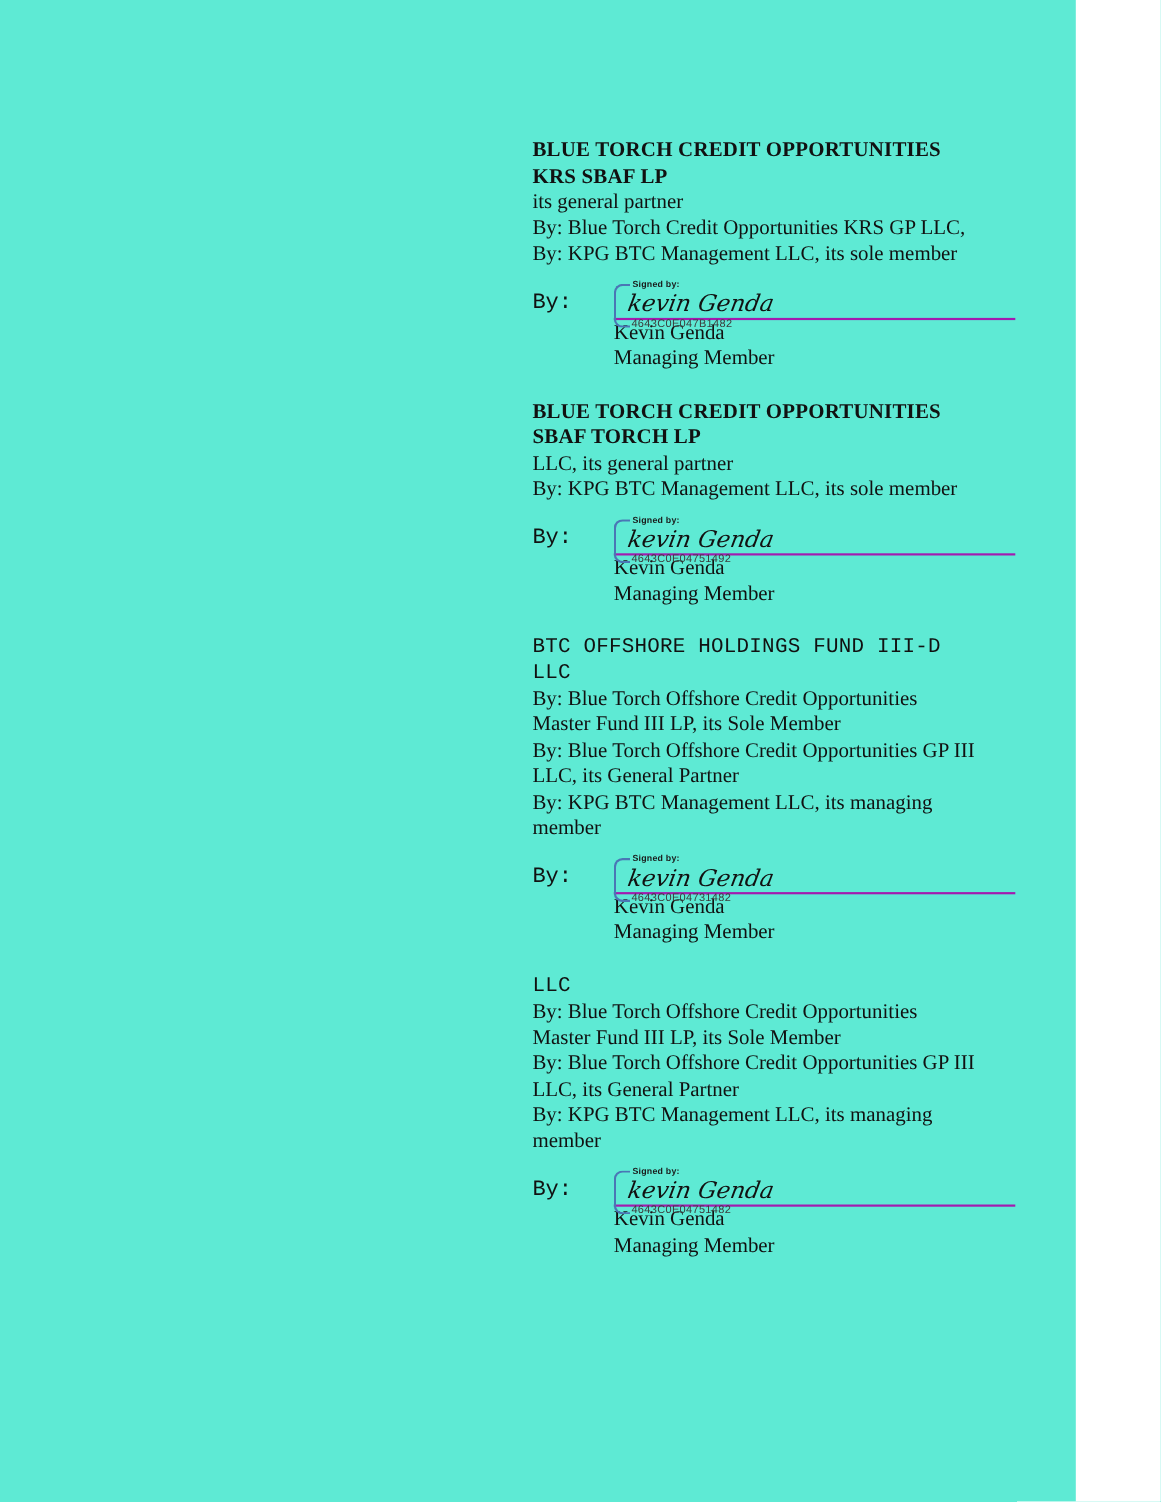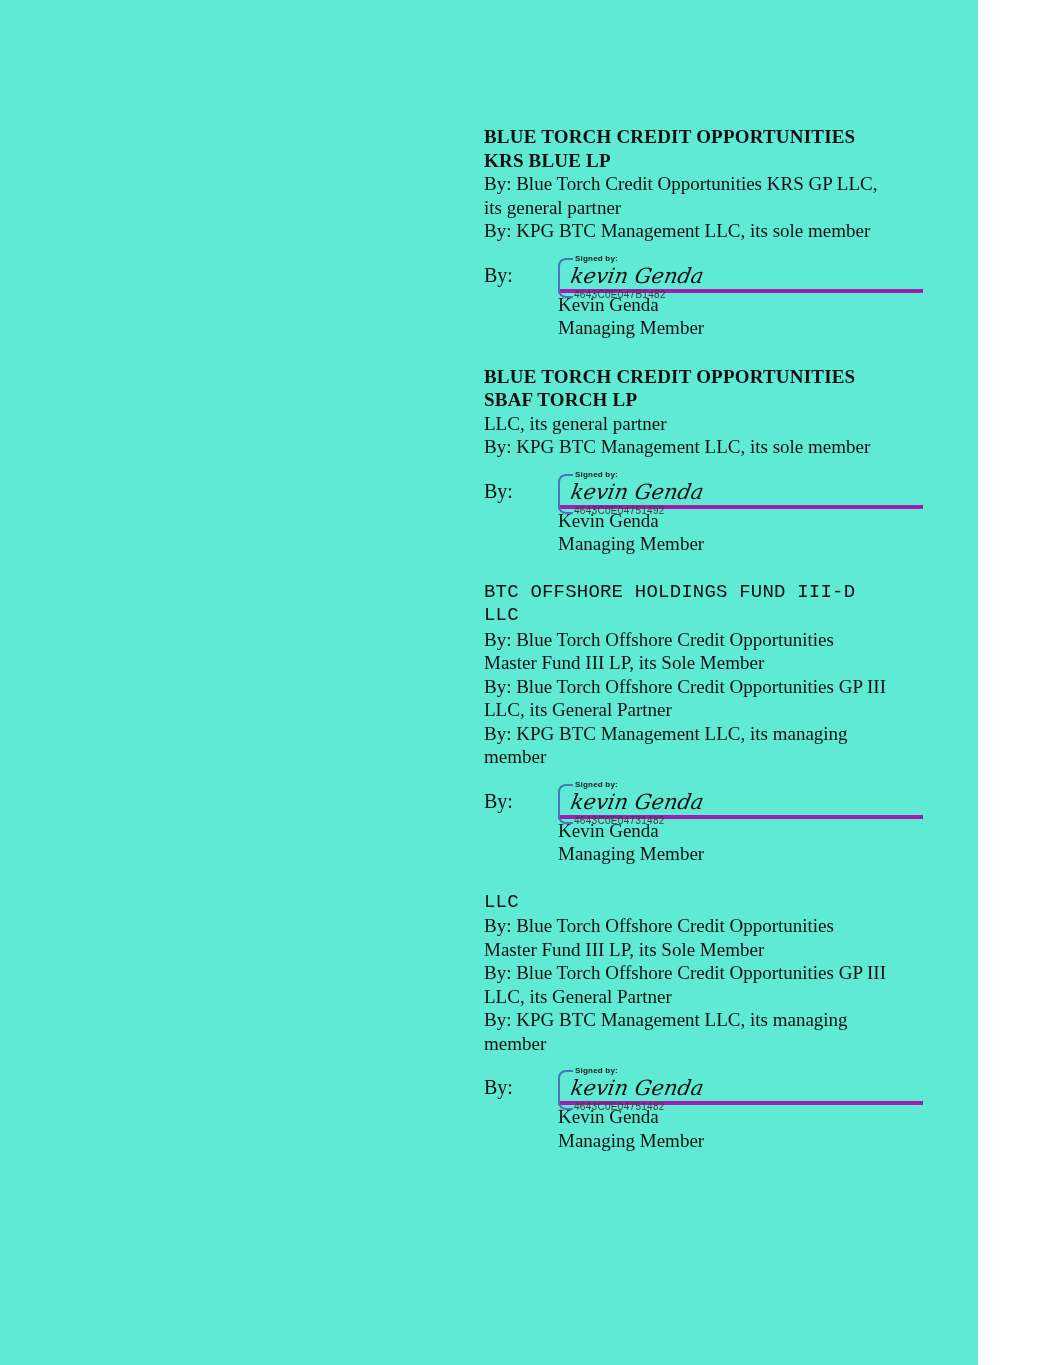--- a/index.html
+++ b/index.html
@@ -38,31 +38,31 @@
   .body-lines { font-size: 19px; line-height: 23.5px; }
   .tline { white-space: nowrap; }
   .tline:empty { display: none; }
 
   .sig-row {
     display: flex;
     margin-top: 12px;
     align-items: flex-start;
   }
   .sig-by {
-    font-family: Liberation Serif, serif;
+    font-family: Liberation Mono, monospace;
     font-size: 20px;
     width: 74px;
     padding-top: 9px;
     flex: 0 0 auto;
   }
   .sig-widget {
     position: relative;
     width: 365px;
     height: 34px;
-    border-bottom: 4px solid #a21caf;
+    border-bottom: 2px solid #a21caf;
     flex: 0 0 auto;
   }
   .ds-bracket {
     position: absolute;
     left: 0px;
     top: 3px;
     width: 13px;
     height: 36px;
     border-left: 2px solid #4a76b5;
     border-top: 2px solid #4a76b5;
@@ -118,25 +118,25 @@
 </style>
 </head>
 <body>
 
 <div class="page">
   <div class="content-col">
 
     <div class="sig-block">
       <div class="heading heading-serif">
         <div class="tline">BLUE TORCH CREDIT OPPORTUNITIES</div>
-        <div class="tline">KRS BLUE LP</div>
-      </div>
-      <div class="body-lines">
+        <div class="tline">KRS SBAF LP</div>
+      </div>
+      <div class="body-lines">
+        <div class="tline">its general partner</div>
         <div class="tline">By: Blue Torch Credit Opportunities KRS GP LLC,</div>
-        <div class="tline">its general partner</div>
         <div class="tline">By: KPG BTC Management LLC, its sole member</div>
 
       </div>
       <div class="sig-row">
         <div class="sig-by">By:</div>
         <div class="sig-widget">
           <div class="ds-bracket"></div>
           <div class="ds-signed-by">Signed by:</div>
           <div class="ds-script">kevin Genda</div>
           <div class="ds-id">4643C0E047B1482</div>

